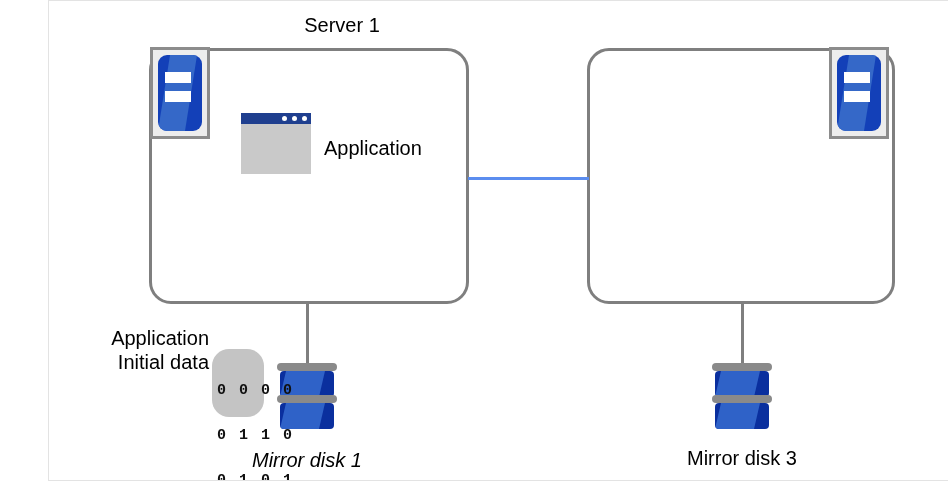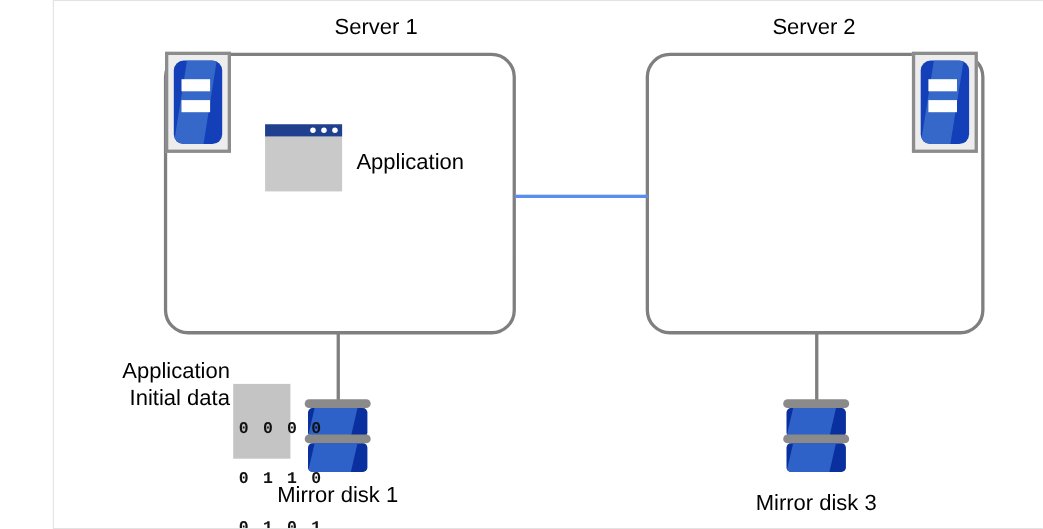--- a/index.html
+++ b/index.html
@@ -132,21 +132,21 @@
     width: 72%;
     background: #2f62c8;
     transform: skewX(-13deg);
     transform-origin: bottom left;
   }
 
   
   .binary-icon {
     position: absolute;
     background: #c4c4c4;
-    border-radius: 0;
+    border-radius: 17px;
     box-sizing: border-box;
     padding: 4px 5px;
     font-family: "Liberation Mono", monospace;
     font-size: 15px;
     line-height: 15px;
     font-weight: bold;
     color: #111111;
     letter-spacing: 2px;
     white-space: pre;
   }
@@ -182,21 +182,20 @@
   <div class="app-icon" style="left:192px; top:112px; width:70px; height:61px;">
     <div class="titlebar">
       <div class="dot d1"></div>
       <div class="dot d2"></div>
       <div class="dot d3"></div>
     </div>
   </div>
 
   <div class="label" style="left:275px; top:135px; width:200px;">Application</div>
 
-  <div class="label center" style="left:591px; top:12px; width:200px;">Server 2</div>
 
   <div class="server-box" style="left:538px; top:47px; width:308px; height:256px;"></div>
 
   <div class="server-icon" style="left:780px; top:46px; width:60px; height:92px;">
     <div class="body">
       <div class="bar b1"></div>
       <div class="bar b2"></div>
     </div>
   </div>
 
@@ -204,21 +203,21 @@
 
   <div class="connector-v" style="left:257px; top:302px; width:3px; height:62px;"></div>
 
   <div class="disk-icon" style="left:228px; top:362px; width:60px; height:66px;">
     <div class="platter p1"></div>
     <div class="slab s1"></div>
     <div class="platter p2"></div>
     <div class="slab s2"></div>
   </div>
 
-  <div class="label center" style="left:158px; top:437px; width:200px;">Mirror disk 1</div>
+  <div class="label center" style="left:158px; top:447px; width:200px;font-style:italic;">Mirror disk 1</div>
 
   <div class="label right" style="left:-5px; top:325px; width:165px;">Application</div>
   <div class="label right" style="left:-5px; top:349px; width:165px;">Initial data</div>
 
   <div class="binary-icon" style="left:163px; top:348px; width:52px; height:68px;">
     <div>0 0 0 0</div>
     <div>0 1 1 0</div>
     <div>0 1 0 1</div>
     
   </div>

